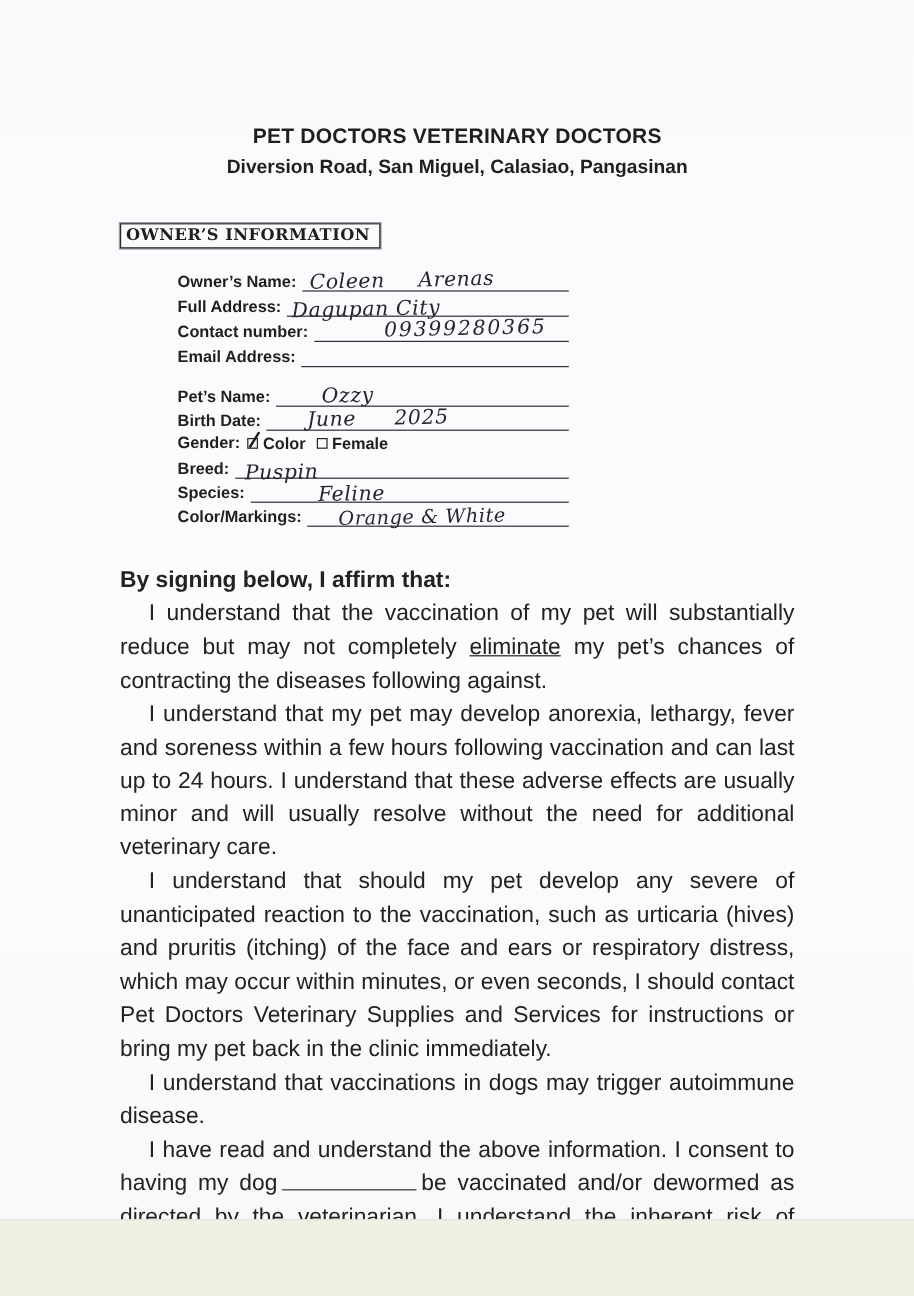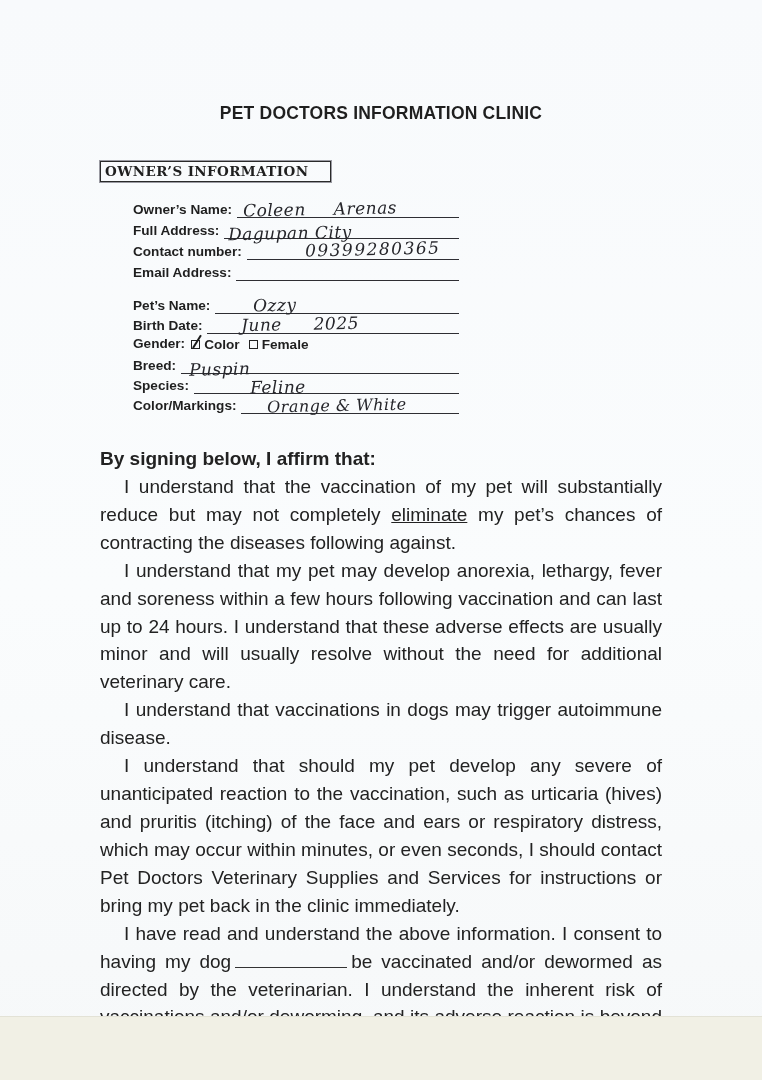--- a/index.html
+++ b/index.html
@@ -37,26 +37,26 @@
     margin-top: 7px;
   }
   .section-heading {
     display: inline-block;
     font-family: "DejaVu Serif", "Liberation Serif", serif;
     font-weight: bold;
     font-size: 13.5px;
     letter-spacing: 0.4px;
     border: 1.6px solid #2a2a2a;
     box-shadow: 0 0 0 1px #9a9aa2;
-    padding: 1px 22px 2px 4px;
+    padding: 1px 8px 2px 4px;
     background: transparent;
   }
   .owner-heading-wrap { margin-top: 37px; }
   .pet-heading-wrap { margin-top: 15px; }
-  .fields { margin-left: 33px; width: 326px; }
+  .fields { margin-left: 48px; width: 326px; }
   .owner-fields { margin-top: 15px; }
   .pet-fields { margin-top: 13px; text-align: right; }
   .field-row {
     display: flex;
     align-items: flex-end;
     height: 21px;
     position: relative;
   }
   .pet-fields .field-row { height: 20px; }
   .field-label {
@@ -179,21 +179,22 @@
     text-align: left;
   }
 </style>
 </head>
 <body>
 
 <div class="page">
   <div class="content">
 
     <div class="clinic-header">
-      <div class="clinic-name">PET DOCTORS INFORMATION CLINIC</div>
+      <div class="clinic-name">PET DOCTORS VETERINARY DOCTORS</div>
+      <div class="clinic-address">Diversion Road, San Miguel, Calasiao, Pangasinan</div>
     </div>
 
     <div class="owner-heading-wrap">
       <span class="section-heading">OWNER’S INFORMATION</span>
     </div>
 
     <div class="fields owner-fields">
       <div class="field-row">
         <span class="field-label">Owner’s Name:</span>
         <span class="field-line">
@@ -260,22 +261,22 @@
         <span class="field-line">
           <span class="handwriting hw-color">Orange &amp; White</span>
         </span>
       </div>
     </div>
 
     <div class="affirmation">
       <p class="lead">By signing below, I affirm that:</p>
       <p><span>I understand that the vaccination of my pet will substantially reduce but may not completely </span><span class="u">eliminate</span><span> my pet’s chances of contracting the diseases following against.</span></p>
       <p>I understand that my pet may develop anorexia, lethargy, fever and soreness within a few hours following vaccination and can last up to 24 hours. I understand that these adverse effects are usually minor and will usually resolve without the need for additional veterinary care.</p>
+      <p>I understand that should my pet develop any severe of unanticipated reaction to the vaccination, such as urticaria (hives) and pruritis (itching) of the face and ears or respiratory distress, which may occur within minutes, or even seconds, I should contact Pet Doctors Veterinary Supplies and Services for instructions or bring my pet back in the clinic immediately.</p>
       <p>I understand that vaccinations in dogs may trigger autoimmune disease.</p>
-      <p>I understand that should my pet develop any severe of unanticipated reaction to the vaccination, such as urticaria (hives) and pruritis (itching) of the face and ears or respiratory distress, which may occur within minutes, or even seconds, I should contact Pet Doctors Veterinary Supplies and Services for instructions or bring my pet back in the clinic immediately.</p>
       <p><span>I have read and understand the above information. I consent to having my dog</span><span class="inline-blank"></span><span>be vaccinated and/or dewormed as directed by the veterinarian. I understand the inherent risk of vaccinations and/or deworming, and its adverse reaction is beyond the control of the attending veterinarian, I shall not hold blame to him or her or to the Pet Doctors Veterinary Supplies and Services staffs. I understand that any complications following vaccination and/or deworming should be reported immediately and any treatment required will incur additional expense.</span></p>
     </div>
 
     <div class="sig-row">
       <span class="sig-label">Signature</span>
       <span class="sig-line">
         <span class="handwriting hw-signature">ColeenArenas</span>
       </span>
       <span class="date-label">Date</span>
       <span class="date-line">

